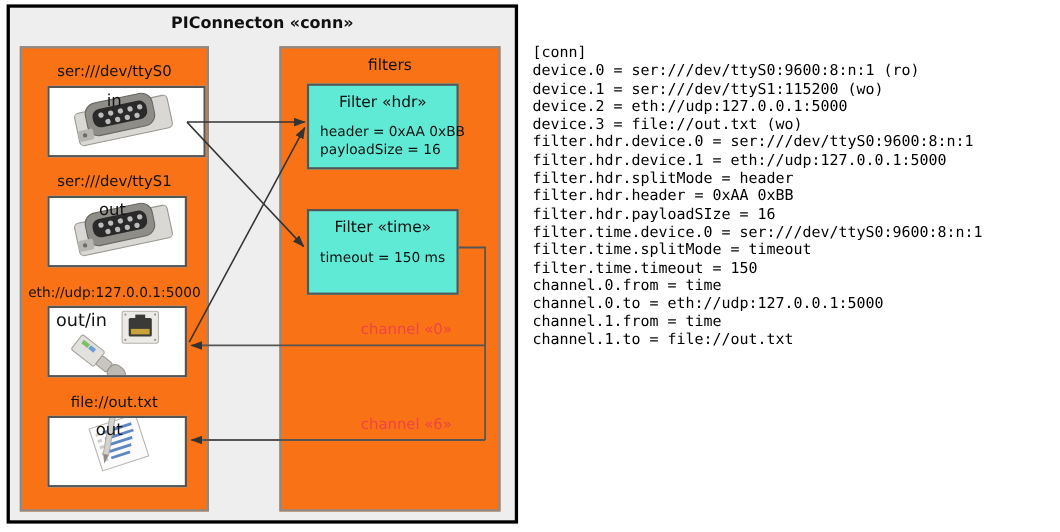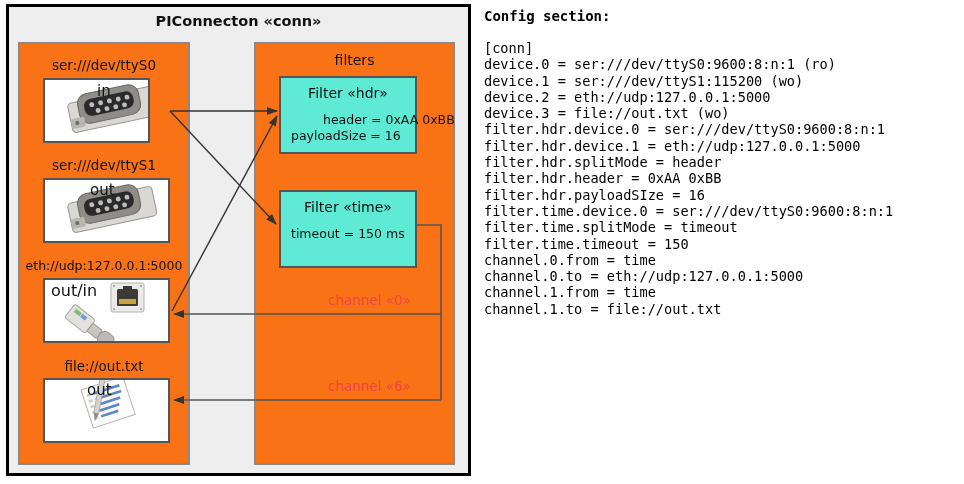--- a/index.html
+++ b/index.html
@@ -55,21 +55,21 @@
   <div id="diagram">
 
     <div id="outer-box">
       <div id="outer-title">PIConnecton «conn»</div>
     </div>
 
     <div class="panel" id="devices-panel">
     </div>
 
     <div class="dev-label" style="left:18px;top:57px;width:172px;">ser:///dev/ttyS0</div>
-    <div class="dev-box" style="left:43px;top:78px;width:107px;height:65px;">
+    <div class="dev-box" style="left:43px;top:78px;width:144px;height:65px;">
       <svg width="123" height="61" viewBox="0 0 123 61">
         <g transform="translate(20,14) rotate(-12)">
           <rect x="0" y="10" width="86" height="30" rx="4" fill="#d9d8d4" stroke="#9a978f" stroke-width="1"></rect>
           <rect x="10" y="4" width="62" height="30" rx="10" fill="#8f8d88" stroke="#6a6862" stroke-width="1"></rect>
           <rect x="16" y="10" width="50" height="17" rx="7" fill="#2a2a2a"></rect>
           <circle cx="24" cy="16" r="2.4" fill="#bdbdbd"></circle>
             <circle cx="33" cy="16" r="2.4" fill="#bdbdbd"></circle>
           <circle cx="42" cy="16" r="2.4" fill="#bdbdbd"></circle>
             <circle cx="51" cy="16" r="2.4" fill="#bdbdbd"></circle>
           <circle cx="60" cy="16" r="2.4" fill="#bdbdbd"></circle>
@@ -157,21 +157,21 @@
       </svg>
       <div class="dev-io" style="left:42px;top:1px;">out</div>
     </div>
 
     <div class="panel" id="filters-panel">
       <div class="panel-title">filters</div>
     </div>
 
     <div class="filter-box" style="left:279px;top:76px;width:138px;height:78px;">
       <div class="filter-title">Filter «hdr»</div>
-      <div class="filter-prop" style="top:34px;margin-left:32px;">header = 0xAA 0xBB</div>
+      <div class="filter-prop" style="top:34px;">header = 0xAA 0xBB</div>
       <div class="filter-prop" style="top:50px;">payloadSize = 16</div>
     </div>
 
     <div class="filter-box" style="left:279px;top:190px;width:138px;height:78px;">
       <div class="filter-title">Filter «time»</div>
       <div class="filter-prop" style="top:34px;">timeout = 150 ms</div>
     </div>
 
     <div class="chan-label" style="left:328px;top:292px;">channel «0»</div>
     <div class="chan-label" style="left:328px;top:378px;">channel «6»</div>
@@ -192,21 +192,20 @@
         <path d="M441,314 L441,400"></path>
       </g>
       <g stroke="#555" stroke-width="1.6" fill="none" marker-end="url(#ah)">
         <line x1="441" y1="314" x2="174" y2="314"></line>
         <line x1="441" y1="400" x2="174" y2="400"></line>
       </g>
     </svg>
   </div>
 
   <div id="config">
-    <div id="config-head">Config section:</div>
     <div id="config-body">[conn]
 device.0 = ser:///dev/ttyS0:9600:8:n:1 (ro)
 device.1 = ser:///dev/ttyS1:115200 (wo)
 device.2 = eth://udp:127.0.0.1:5000
 device.3 = file://out.txt (wo)
 filter.hdr.device.0 = ser:///dev/ttyS0:9600:8:n:1
 filter.hdr.device.1 = eth://udp:127.0.0.1:5000
 filter.hdr.splitMode = header
 filter.hdr.header = 0xAA 0xBB
 filter.hdr.payloadSIze = 16

